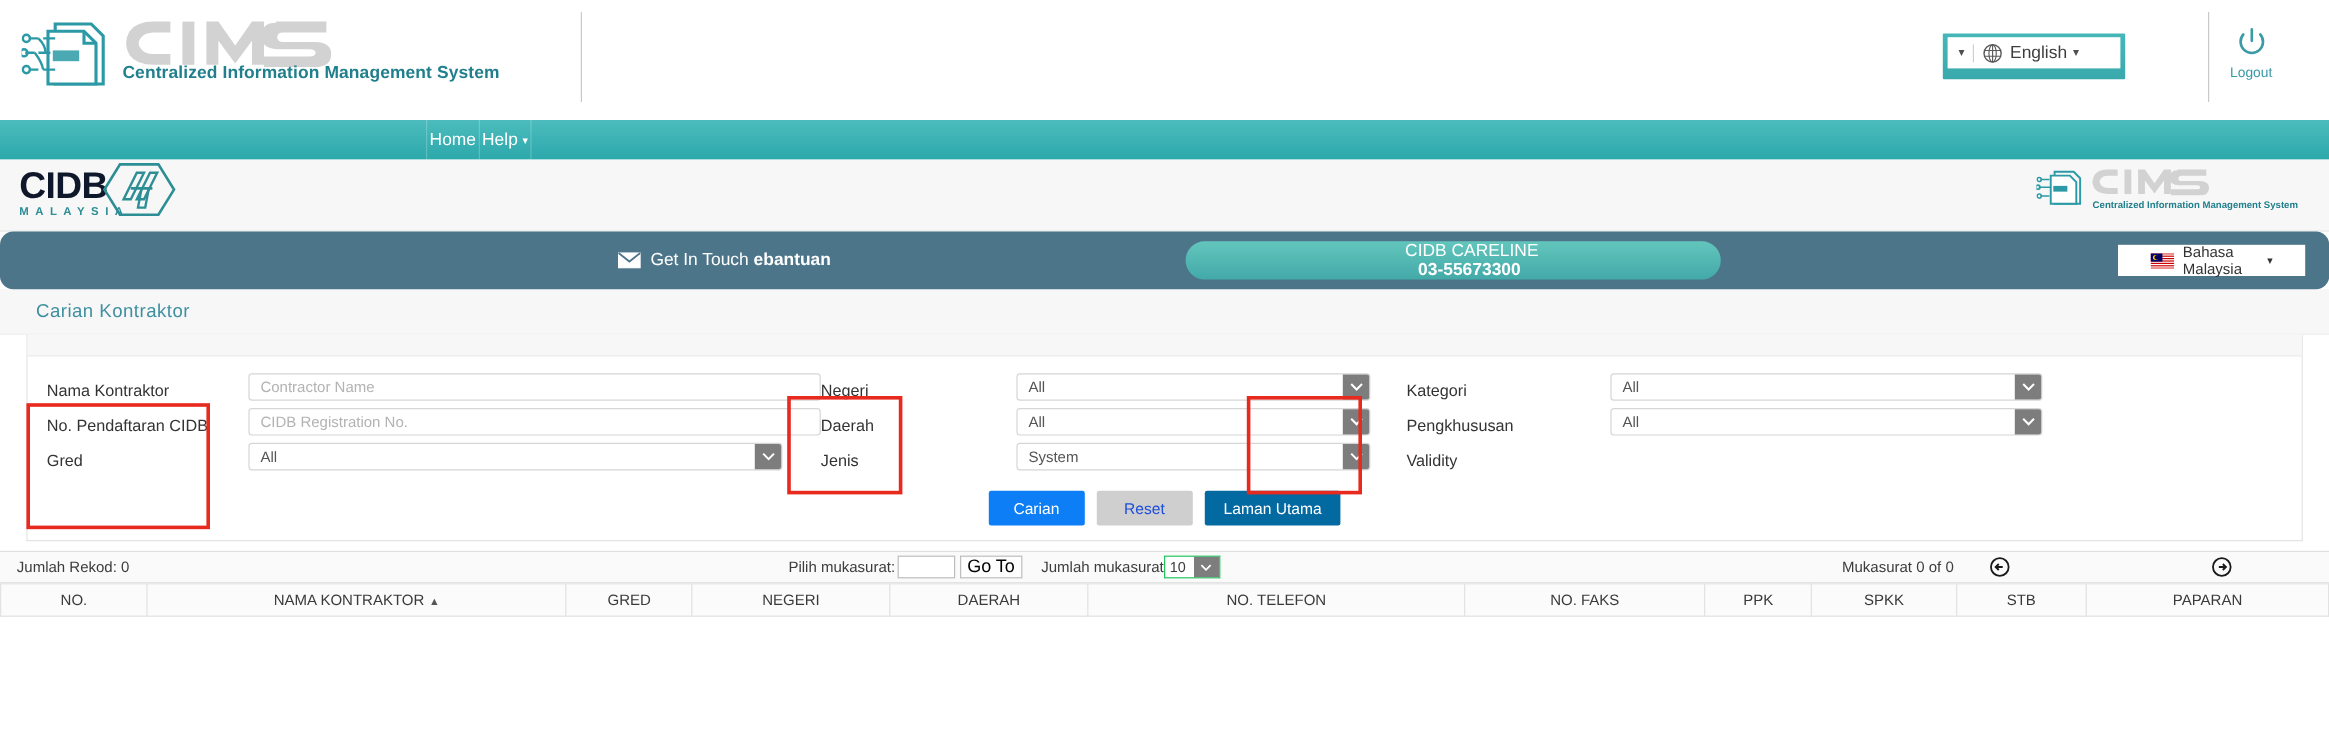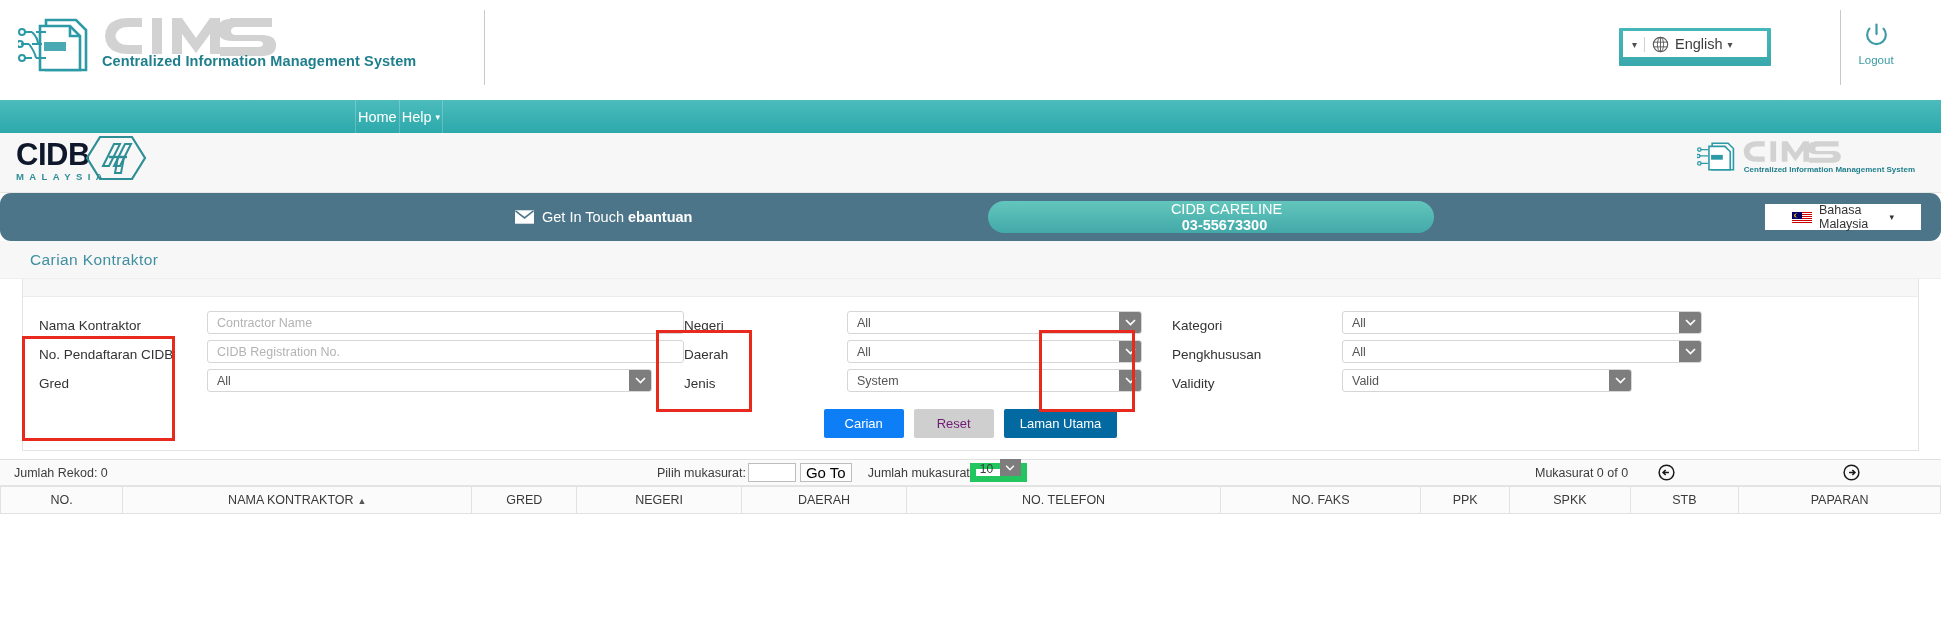--- a/index.html
+++ b/index.html
@@ -224,21 +224,21 @@
     position: absolute; left: 0; right: 0; bottom: 12px;
     display:flex; justify-content:center; gap: 10px;
   }
   .btn {
     height: 29px; min-width: 80px; padding: 0 16px;
     border: none; border-radius: 2px;
     font-size: 13px; cursor: pointer; color: #fff;
     font-family: "Liberation Sans", sans-serif;
   }
   .btn-primary { background: #0d7ef5; width: 80px; }
-  .btn-reset { background: #cfcfcf; color: #701a75; width: 80px; }
+  .btn-reset { background: #cfcfcf; color: #1d4ed8; width: 80px; }
   .btn-home { background: #0369a1; }
 
   
   .results {
     margin: 8px 0 0 0;
     border-top: 1px solid #e0e0e0;
   }
   .res-toolbar {
     height: 26px; background: #fafafa;
     display:flex; align-items:center;
@@ -254,22 +254,22 @@
     font-size: 12px; padding: 0 3px; outline:none;
     font-family: "Liberation Sans", sans-serif;
   }
   .goto-btn {
     height: 19px; border: 1px solid #bdbdbd; background:#fdfdfd;
     font-size: 15px; padding: 0 5px; margin-left: 4px; cursor:pointer;
     font-family: "Liberation Sans", sans-serif;
   }
   .perpage-label { margin-left: 16px; }
   .perpage-sel {
-    display:flex; align-items:flex-end; height: 19px;
-    border:6px solid #22c55e; background:#fff; cursor: pointer;
+    display:flex; align-items:center; height: 19px;
+    border:1px solid #22c55e; background:#fff; cursor: pointer;
   }
   .perpage-sel .v { font-size: 12px; padding: 0 6px 0 4px; min-width: 24px;}
   .perpage-sel .a {
     width: 21px; height: 17px; background:#7d7d7d;
     display:flex; align-items:center; justify-content:center;
   }
   .muka { position:absolute; left: 1535px; }
   .nav-arrow { position:absolute; cursor:pointer; display:flex; }
   #prevArrow { left: 1658px; }
   #nextArrow { left: 1843px; }
@@ -520,30 +520,20 @@
       <div class="sel w-295">
         <span class="val">System</span>
         <span class="arrow">
             <svg width="11" height="7" viewBox="0 0 11 7">
               <path d="M1 1 L5.5 5.6 L10 1" fill="none" stroke="#ffffff" stroke-width="1.7"></path>
             </svg>
           </span>
       </div>
     </div>
     <div class="f-label">Validity</div>
-    <div class="f-ctl">
-      <div class="sel w-290">
-        <span class="val">Valid</span>
-        <span class="arrow">
-            <svg width="11" height="7" viewBox="0 0 11 7">
-              <path d="M1 1 L5.5 5.6 L10 1" fill="none" stroke="#ffffff" stroke-width="1.7"></path>
-            </svg>
-          </span>
-      </div>
-    </div>
   </div>
 
   <div class="btn-row">
     <button class="btn btn-primary">Carian</button>
     <button class="btn btn-reset">Reset</button>
     <button class="btn btn-home">Laman Utama</button>
   </div>
 
   <div class="redbox" id="rb1"></div>
   <div class="redbox" id="rb2"></div>

